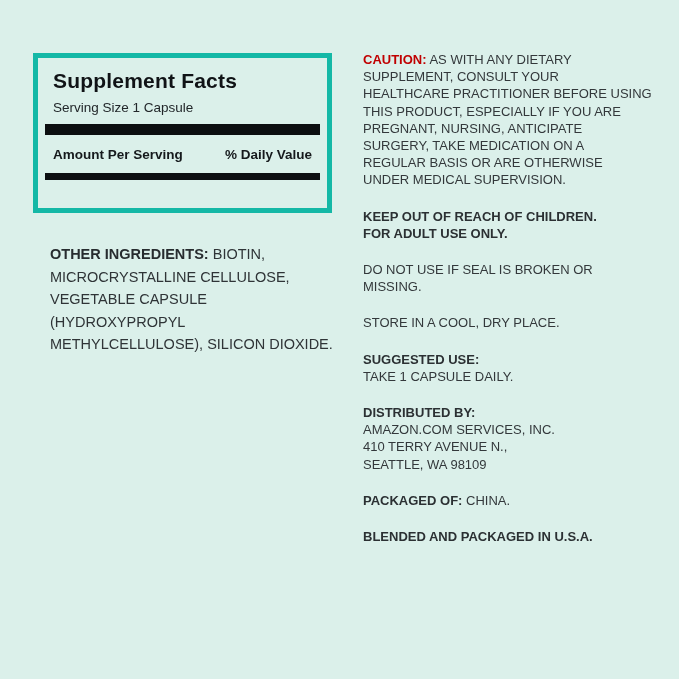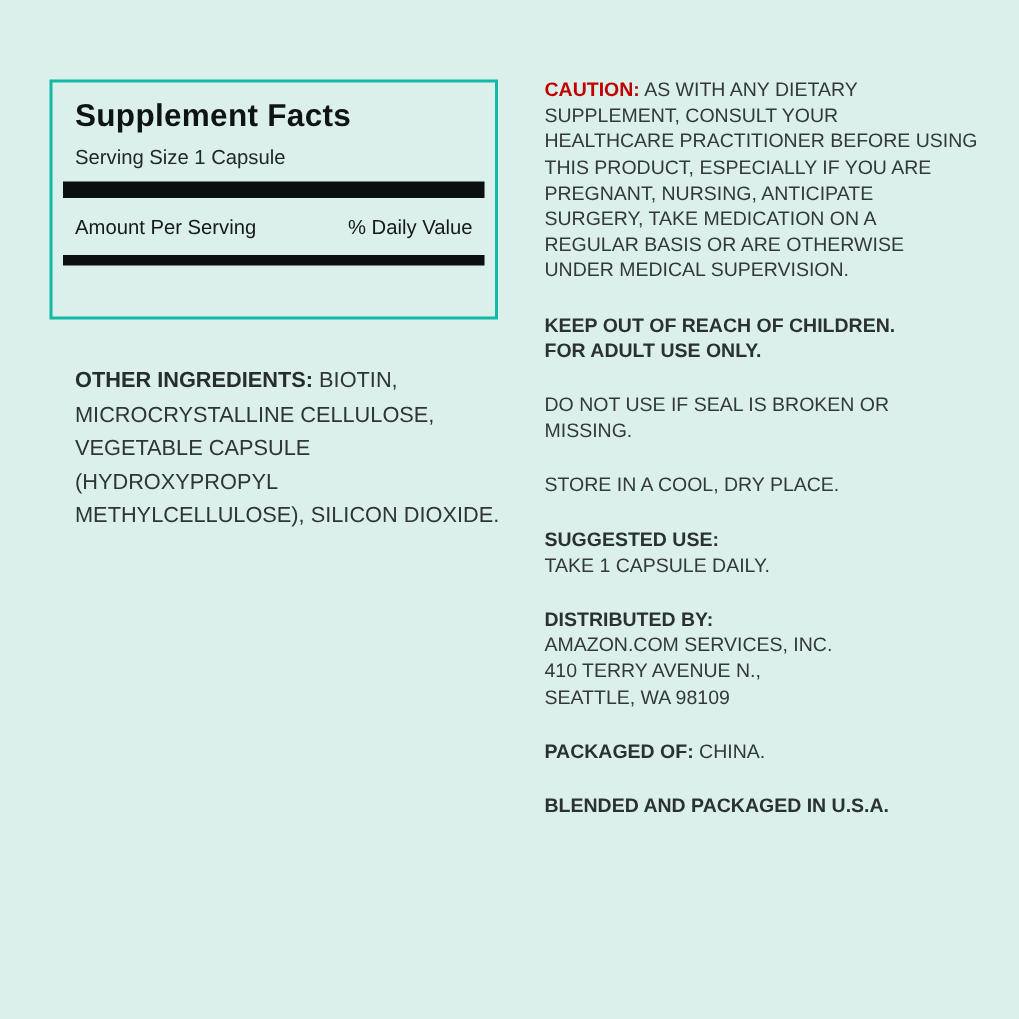--- a/index.html
+++ b/index.html
@@ -21,21 +21,21 @@
   }
 
   
   .facts-box {
     position: absolute;
     left: 33px;
     top: 53px;
     width: 299px;
     height: 160px;
     box-sizing: border-box;
-    border: 2px solid #14b8a6;
+    border: 5px solid #14b8a6;
     padding: 0 7px;
     color: #15191c;
   }
   .facts-title {
     margin-top: 11px;
     padding-left: 8px;
     font-size: 21px;
     font-weight: 700;
     letter-spacing: 0.2px;
     color: #101316;
@@ -50,21 +50,21 @@
     margin-top: 9px;
     height: 11px;
     background: #0c0f11;
   }
   .facts-header-row {
     margin-top: 12px;
     padding: 0 8px;
     display: flex;
     justify-content: space-between;
     font-size: 13.5px;
-    font-weight: 400;
+    font-weight: 700;
     color: #15191c;
   }
   .bar-thin {
     margin-top: 11px;
     height: 7px;
     background: #0c0f11;
   }
   .facts-row {
     margin-top: 12px;
     padding: 0 8px;

